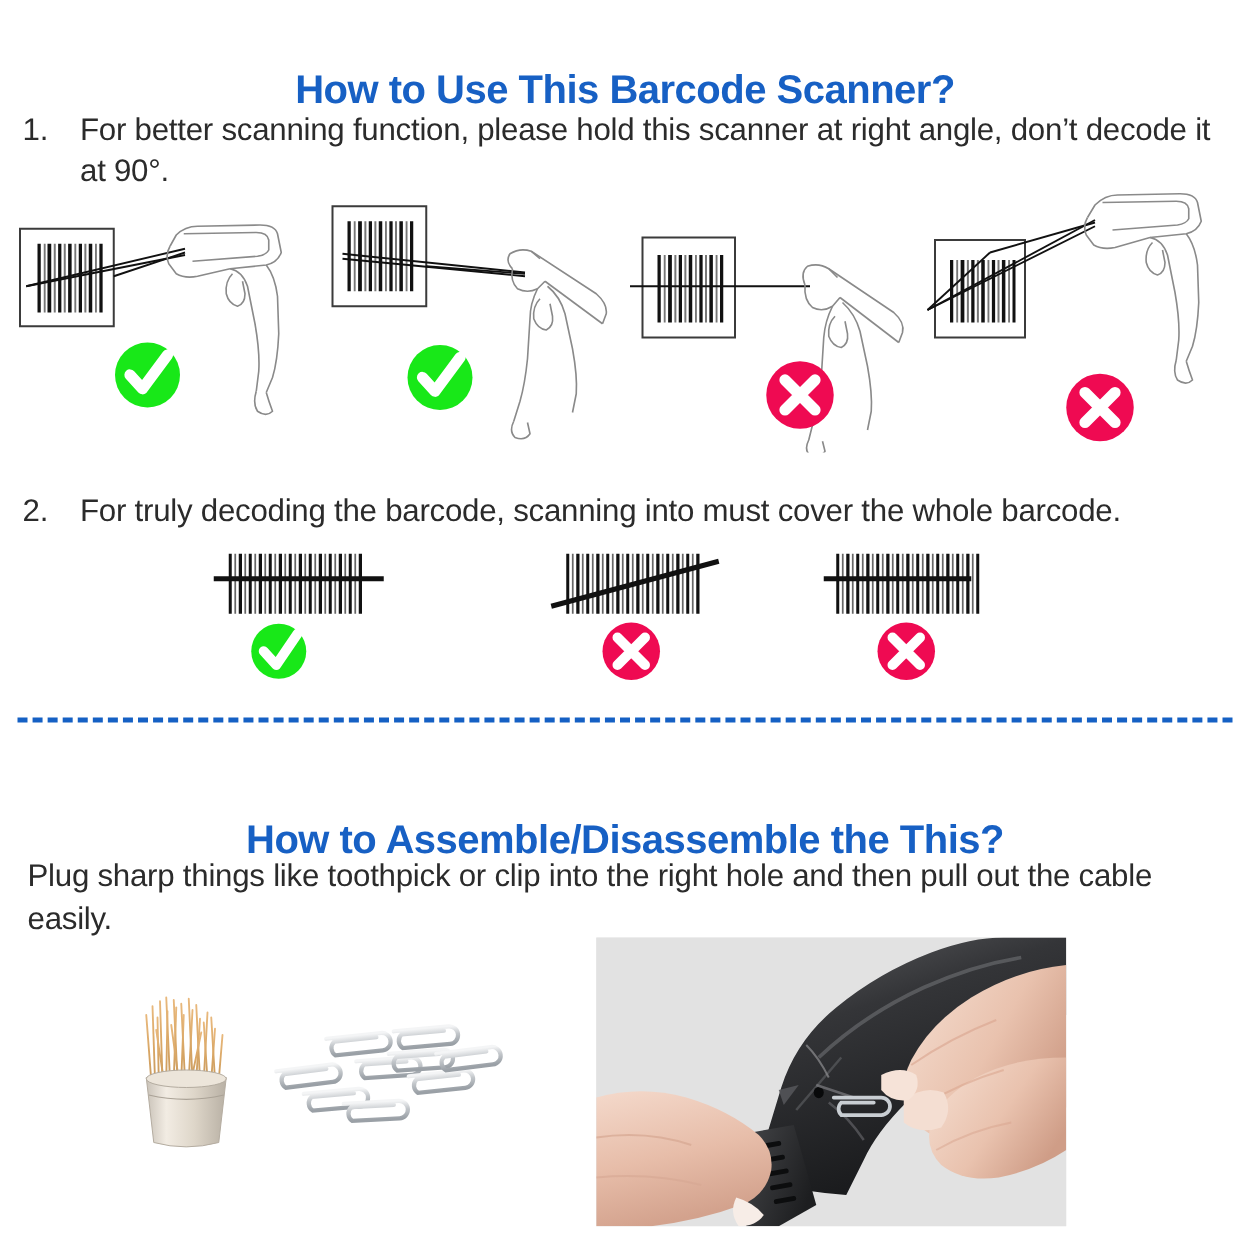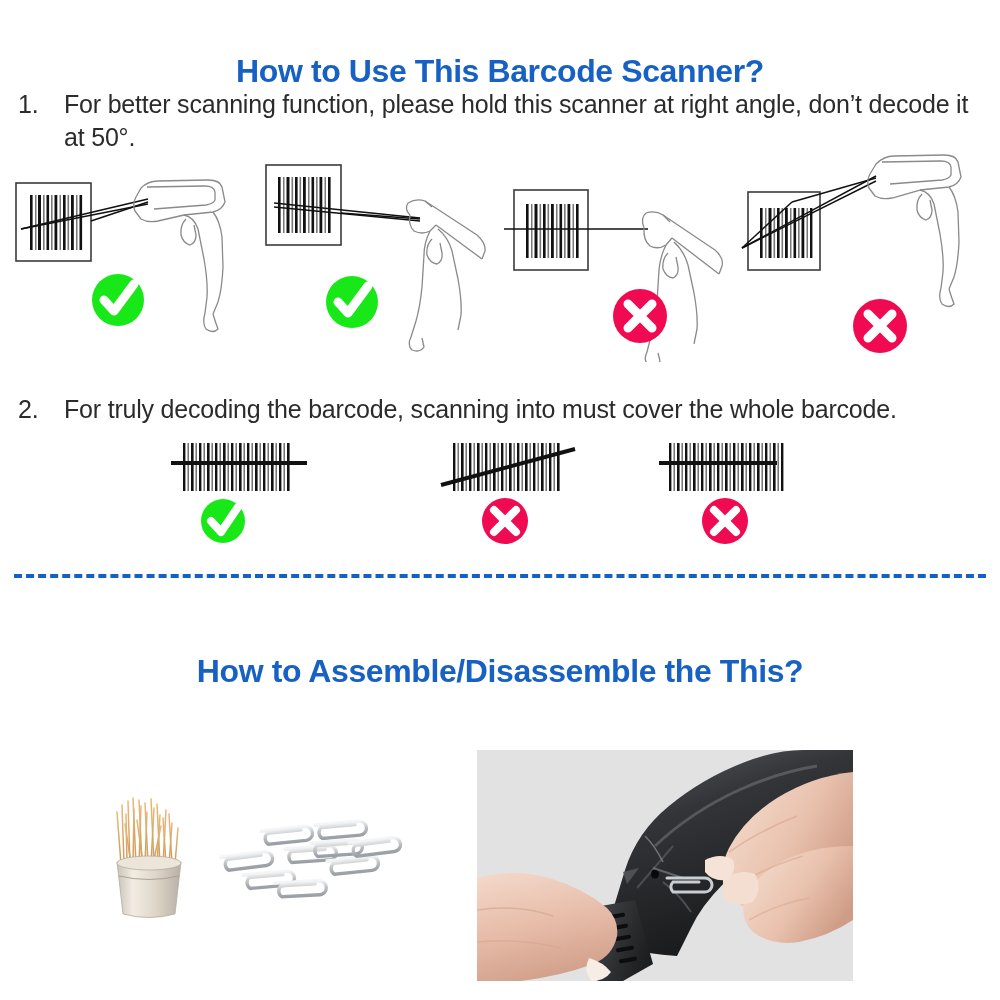--- a/index.html
+++ b/index.html
@@ -74,21 +74,21 @@
 </style>
 </head>
 <body>
 
 <div class="page">
 
   <h1 class="h-title" id="title1">How to Use This Barcode Scanner?</h1>
 
   <div class="step" id="step1">
     <span class="num">1.</span>
-    <span class="txt">For better scanning function, please hold this scanner at right angle, don’t decode it at 50°.</span>
+    <span class="txt">For better scanning function, please hold this scanner at right angle, don’t decode it at 90°.</span>
   </div>
 
   <svg class="fig" id="fig-angle-1" style="left:8px;top:145px;" width="245" height="200" viewBox="0 0 245 200">
 
     <rect x="8" y="26" width="75" height="78" fill="#fff" stroke="#3b3b3b" stroke-width="1.6"></rect>
     <g fill="#111">
       <rect x="22" y="38" width="2.6" height="55"></rect>
       <rect x="27" y="38" width="1.5" height="55" fill="#777"></rect>
       <rect x="30" y="38" width="3" height="55"></rect>
       <rect x="35" y="38" width="1.6" height="55" fill="#777"></rect>
@@ -352,20 +352,21 @@
     <g>
       <circle cx="70" cy="84" r="23" fill="#ef0a52"></circle>
       <path d="M59 73 L81 95 M81 73 L59 95" stroke="#fff" stroke-width="8" stroke-linecap="round"></path>
     </g>
   </svg>
 
   <div class="divider"></div>
 
   <h1 class="h-title" id="title2">How to Assemble/Disassemble the This?</h1>
 
+  <div class="para" id="para1">Plug sharp things like toothpick or clip into the right hole and then pull out the cable easily.</div>
 
   <svg class="photo" id="photo-toothpicks" viewBox="0 0 110 130">
     <defs>
       <linearGradient id="cupG" x1="0" y1="0" x2="1" y2="0">
         <stop offset="0%" stop-color="#c9c2b8"></stop>
         <stop offset="25%" stop-color="#f2ece3"></stop>
         <stop offset="60%" stop-color="#ded6c9"></stop>
         <stop offset="100%" stop-color="#b8b0a4"></stop>
       </linearGradient>
       <linearGradient id="pickG" x1="0" y1="0" x2="0" y2="1">

